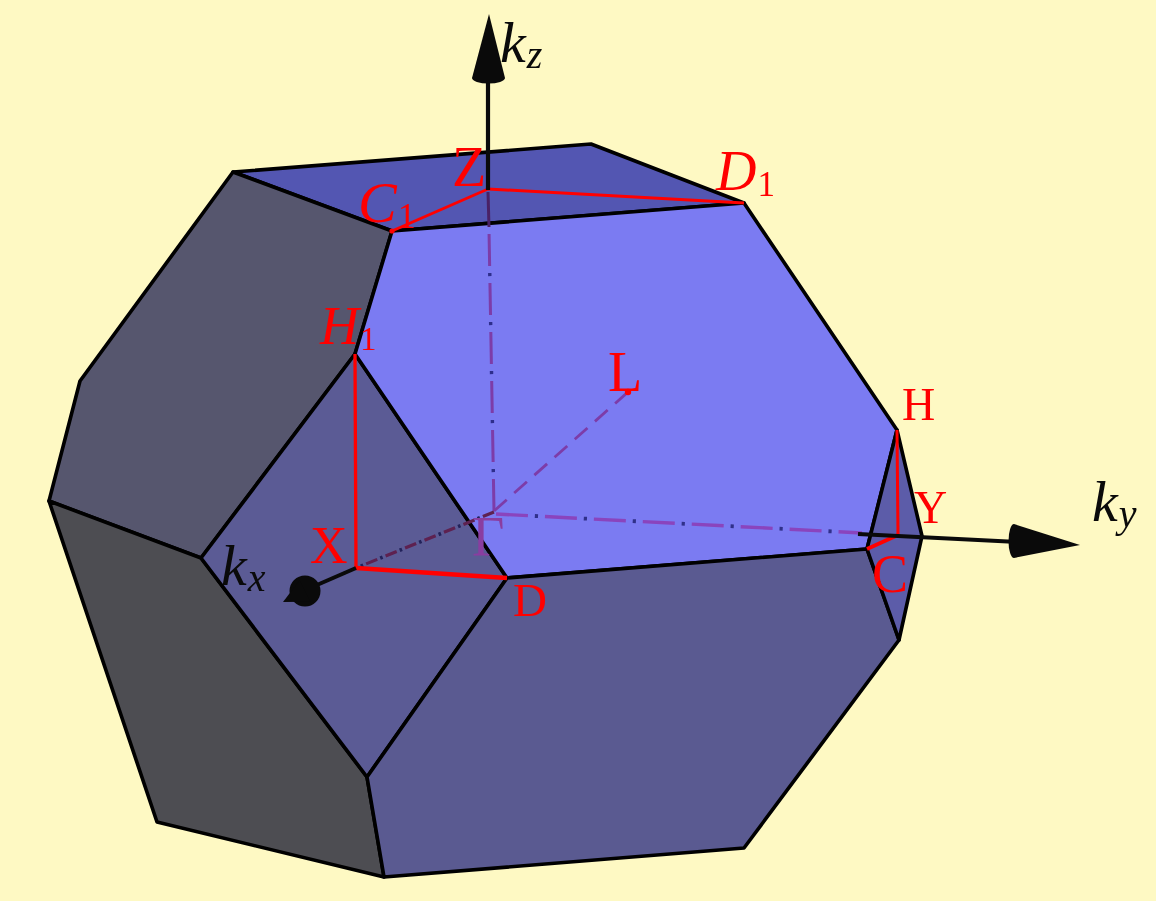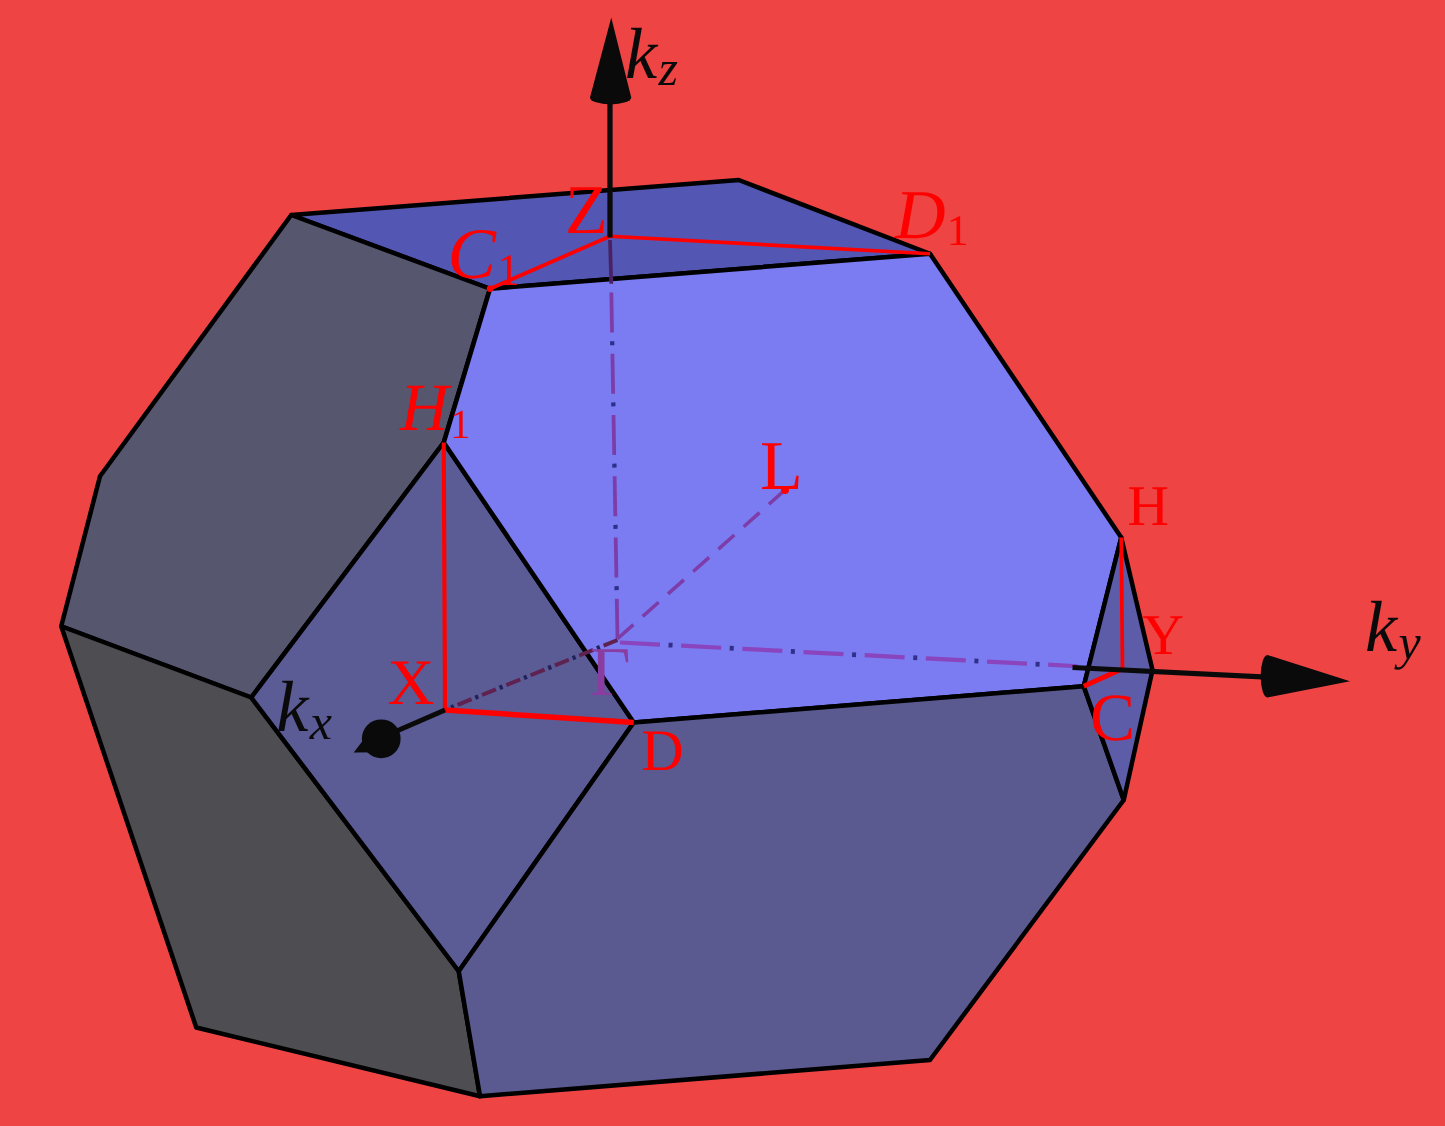--- a/index.html
+++ b/index.html
@@ -5,21 +5,21 @@
   html, body {
     margin: 0;
     padding: 0;
     background: #ffffff;
     font-family: "Liberation Serif", serif;
   }
   #stage {
     position: relative;
     width: 1156px;
     height: 901px;
-    background: #ef4444;
+    background: #fef9c3;
     overflow: hidden;
   }
   svg { display: block; }
   text { user-select: none; }
 </style>
 </head>
 <body>
 
 <div id="stage">
   <svg id="bz-svg" width="1156" height="901" viewBox="0 0 1156 901">

